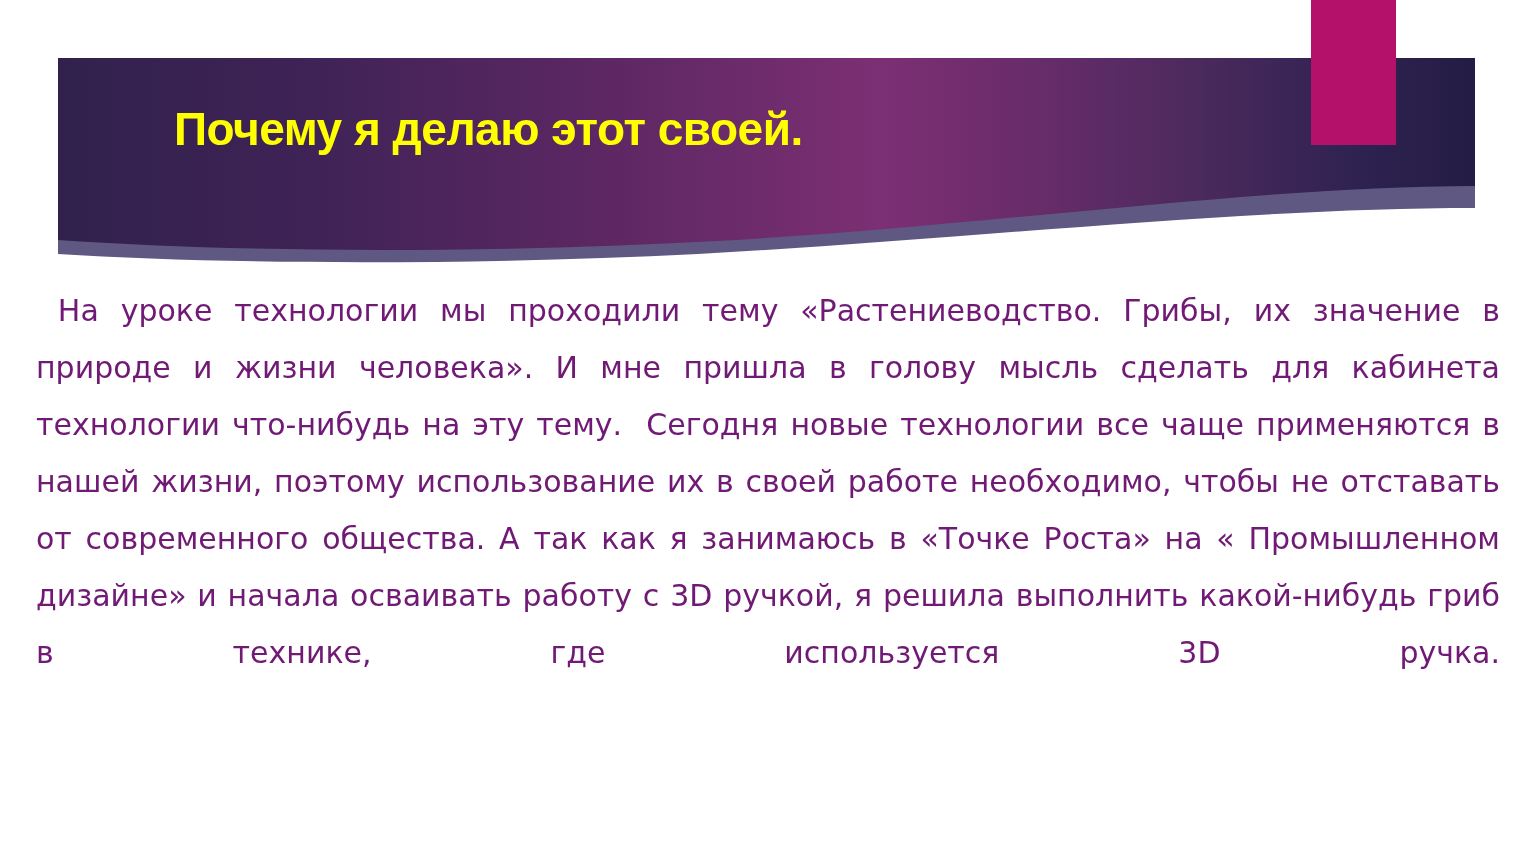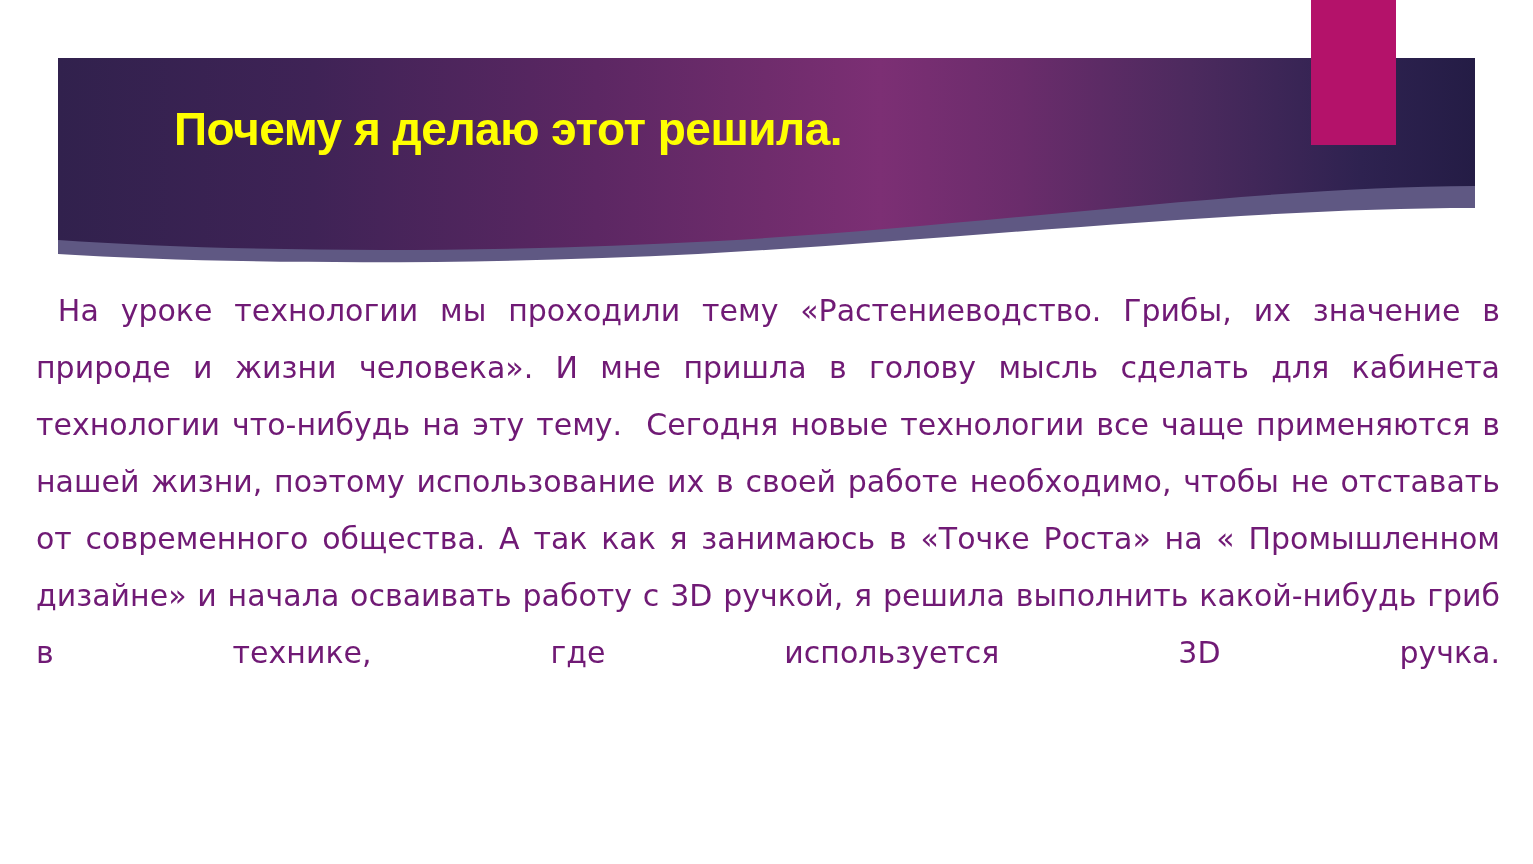--- a/index.html
+++ b/index.html
@@ -124,21 +124,21 @@
       </defs>
 
       <path d="M0,0 H1417 V150 C1180,150 900,182 640,196 C400,208 160,206 0,196 Z" fill="#5f5883"></path>
 
       <path d="M0,0 H1417 V128 C1200,128 930,168 660,183 C420,196 170,194 0,182 Z" fill="url(#bannerGrad)"></path>
     </svg>
 
     <div class="accent-block"></div>
 
     <div class="title-wrap">
-      <h1 class="slide-title">Почему я делаю этот решила.</h1>
+      <h1 class="slide-title">Почему я делаю этот своей.</h1>
     </div>
   </div>
 
   <div class="body-block">
     <p class="body-paragraph"> На уроке технологии мы проходили тему «Растениеводство. Грибы, их значение в природе и жизни человека». И мне пришла в голову мысль сделать для кабинета технологии что-нибудь на эту тему.  Сегодня новые технологии все чаще применяются в нашей жизни, поэтому использование их в своей работе необходимо, чтобы не отставать от современного общества. А так как я занимаюсь в «Точке Роста» на « Промышленном дизайне» и начала осваивать работу с 3D ручкой, я решила выполнить какой-нибудь гриб в технике, где используется 3D ручка.</p>
   </div>
 
 </div>
 
 </body></html>

